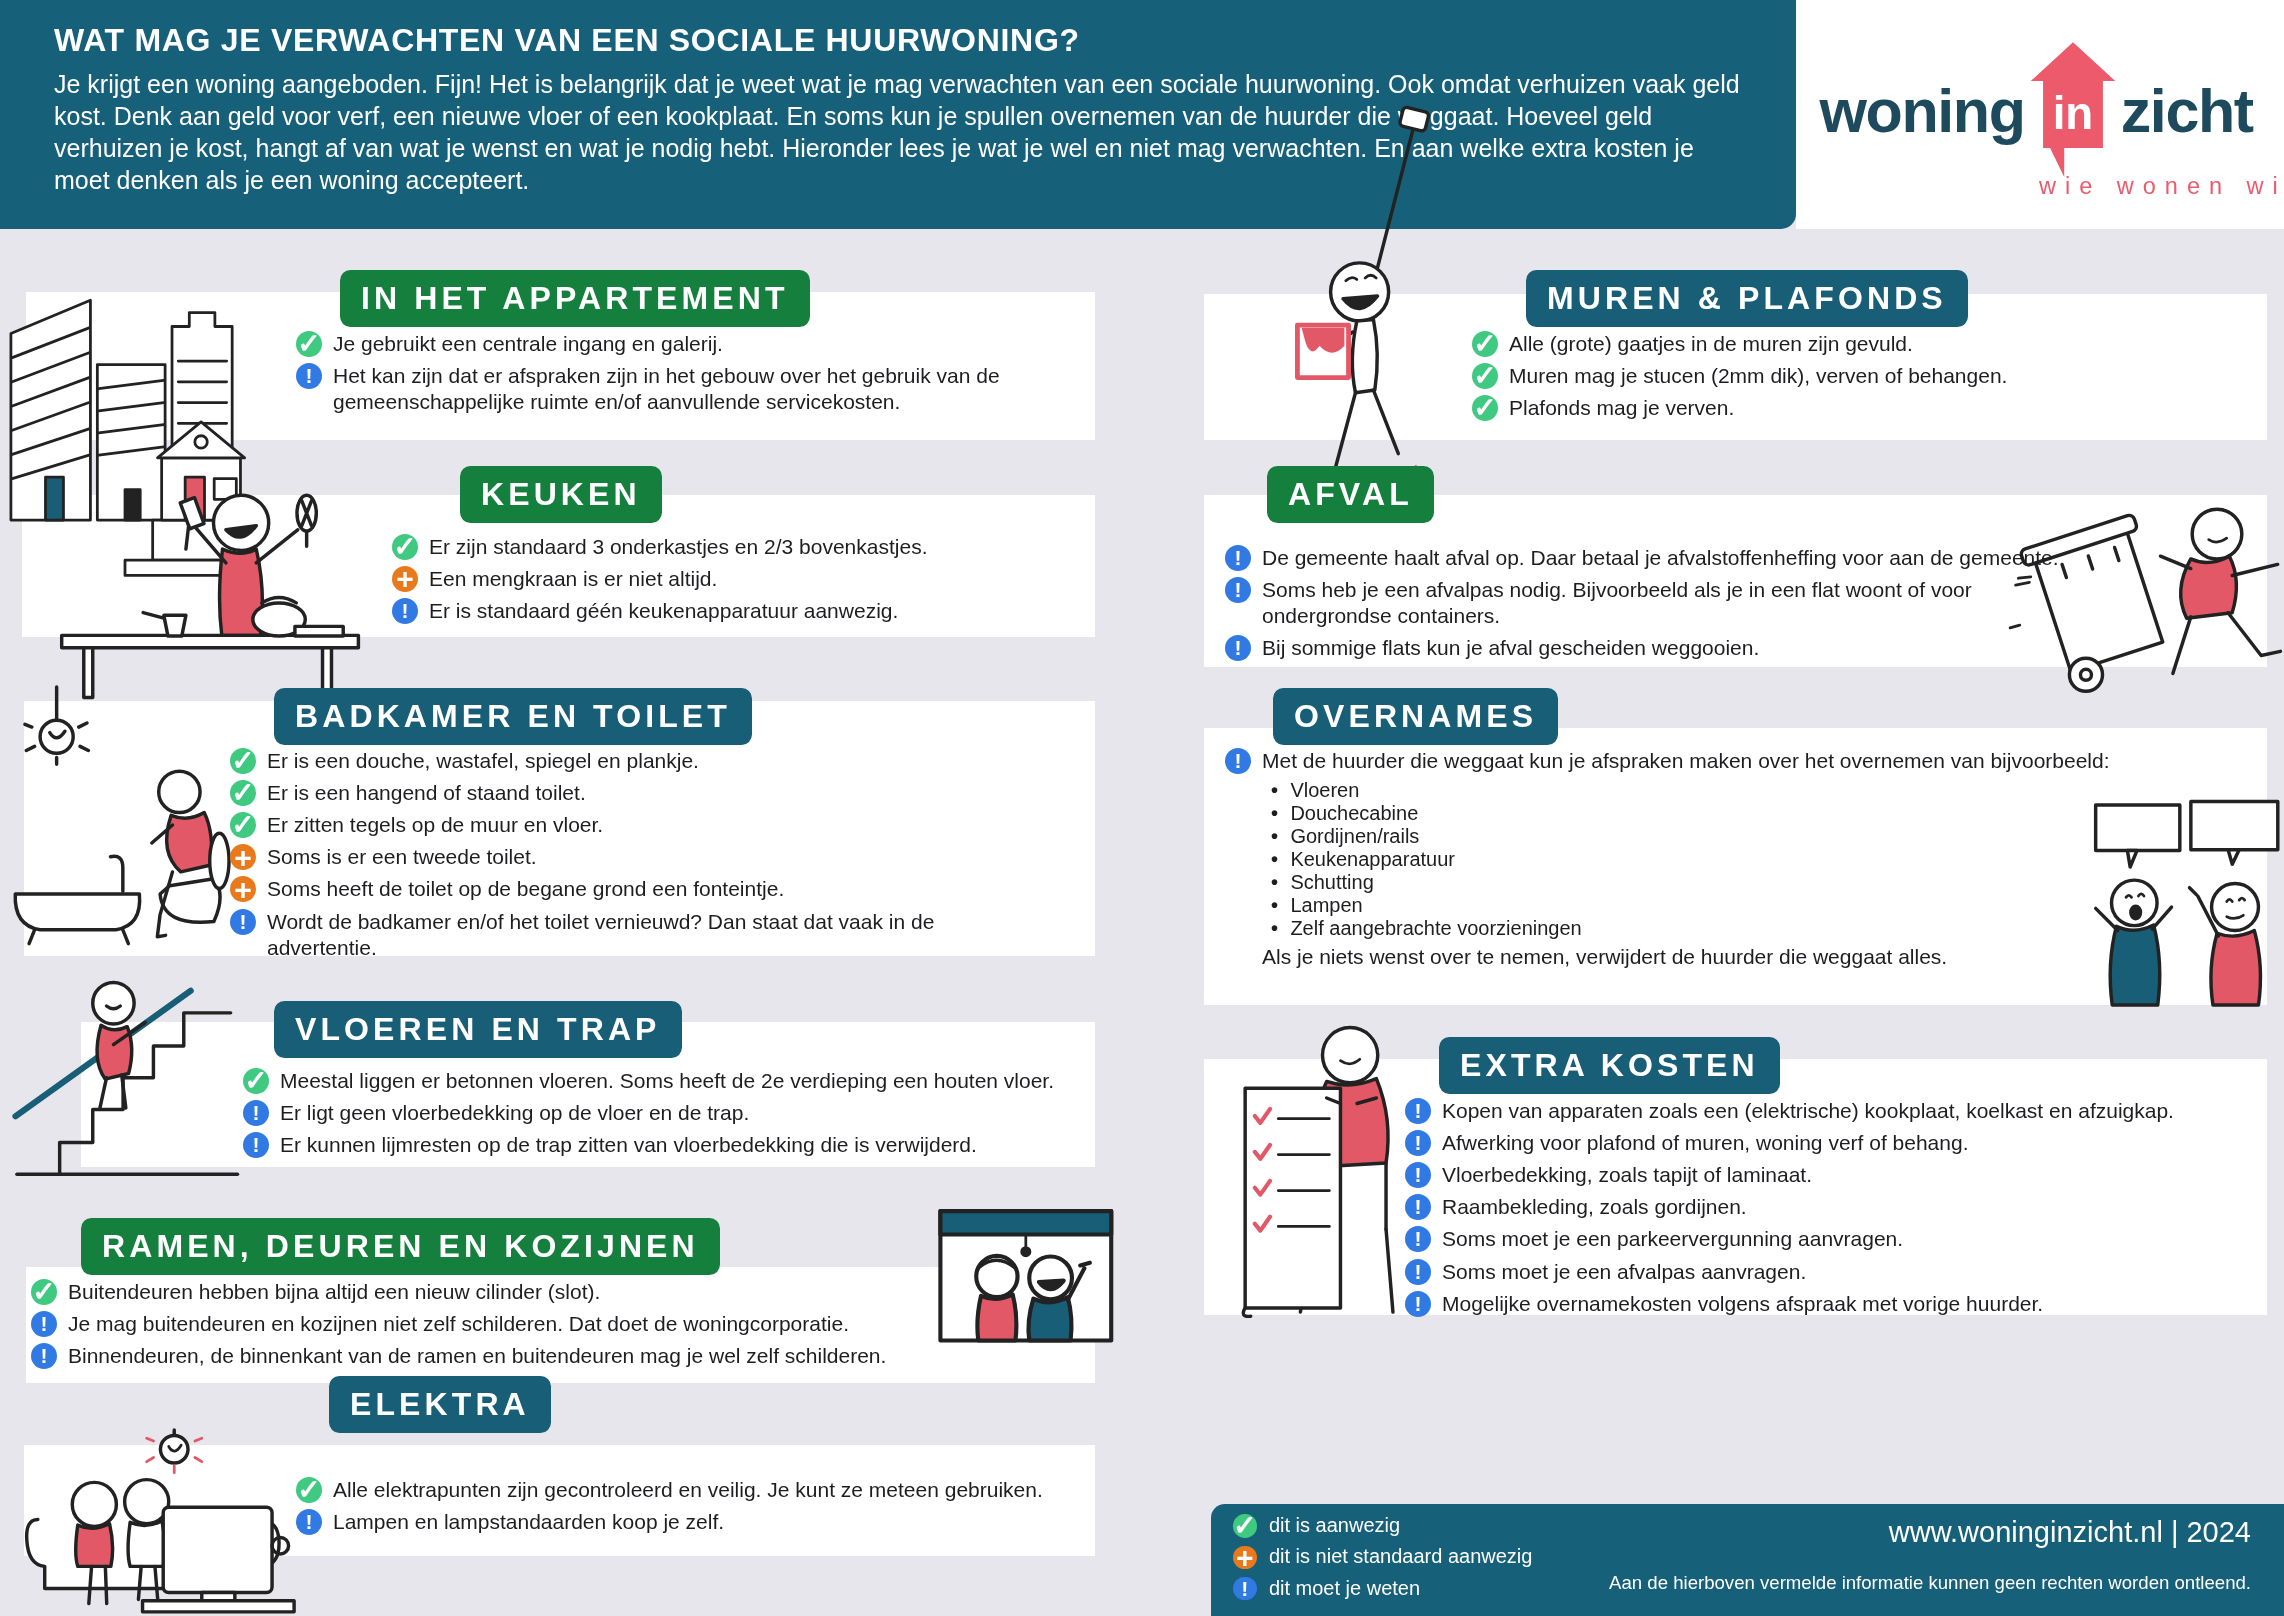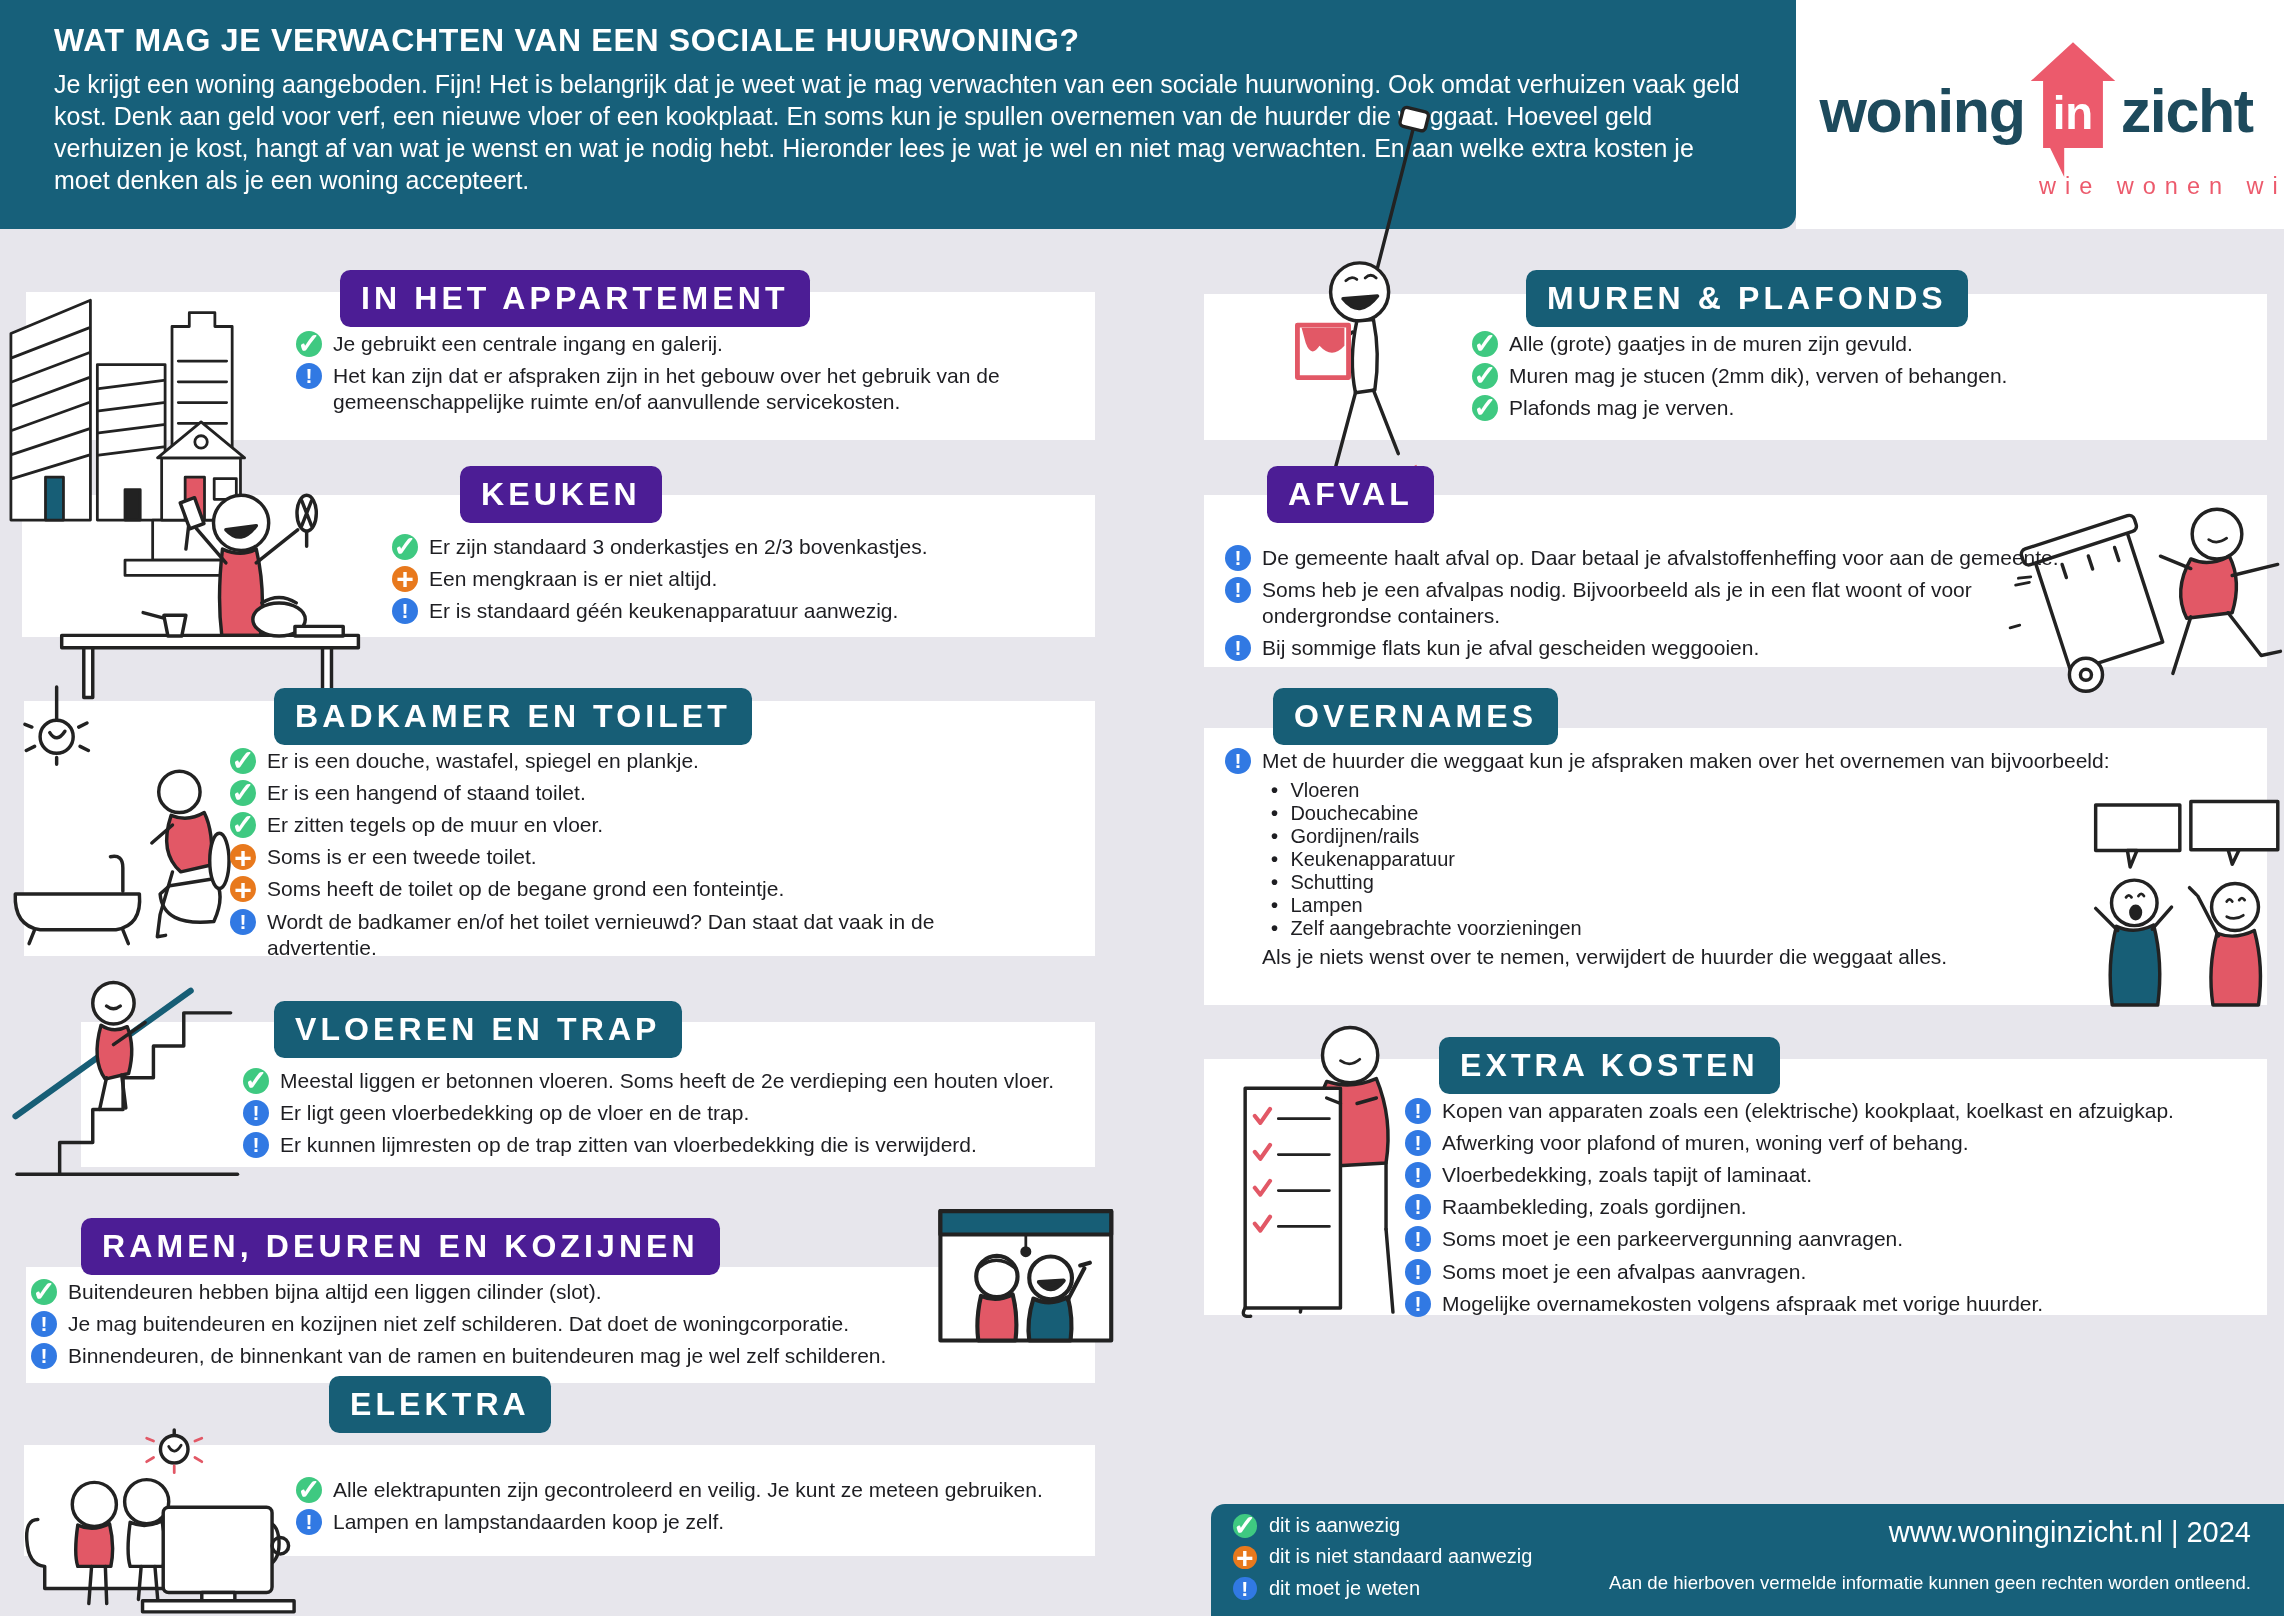--- a/index.html
+++ b/index.html
@@ -52,21 +52,21 @@
   }
   
   .card{background:#ffffff;z-index:3;}
   .badge{
     display:inline-flex;align-items:center;justify-content:center;
     height:57px;padding:0 21px;
     border-radius:10.4px;
     color:#ffffff;font-size:32px;font-weight:bold;letter-spacing:4.1px;
     white-space:nowrap;z-index:6;
   }
-  .badge.red{background:#4c1d95;}
+  .badge.red{background:#15803d;}
   .badge.teal{background:#175e76;}
   
   .list{z-index:5;}
   .row{display:flex;gap:11px;margin-bottom:5.5px;align-items:flex-start;}
   .row .txt{font-size:21px;line-height:26px;padding-top:0.7px;}
   .ic{
     width:26px;height:26px;border-radius:50%;
     display:flex;align-items:center;justify-content:center;
     color:#fff;font-weight:bold;flex:0 0 26px;margin-top:0.7px;
   }
@@ -197,21 +197,21 @@
   </div>
   <div class="row">
     <span class="ic ic-info">!</span>
     <span class="txt">Er kunnen lijmresten op de trap zitten van vloerbedekking die is verwijderd.</span>
   </div>
 </div>
 
 <div class="abs list" style="left:31px;top:1278px;width:919px;">
   <div class="row">
     <span class="ic ic-check">✓</span>
-    <span class="txt">Buitendeuren hebben bijna altijd een liggen cilinder (slot).</span>
+    <span class="txt">Buitendeuren hebben bijna altijd een nieuw cilinder (slot).</span>
   </div>
   <div class="row">
     <span class="ic ic-info">!</span>
     <span class="txt">Je mag buitendeuren en kozijnen niet zelf schilderen. Dat doet de woningcorporatie.</span>
   </div>
   <div class="row">
     <span class="ic ic-info">!</span>
     <span class="txt">Binnendeuren, de binnenkant van de ramen en buitendeuren mag je wel zelf schilderen.</span>
   </div>
 </div>

